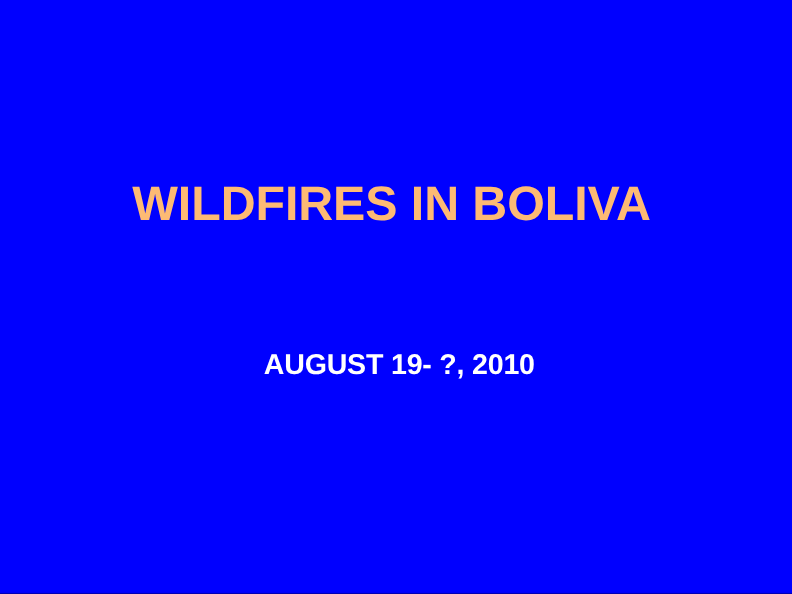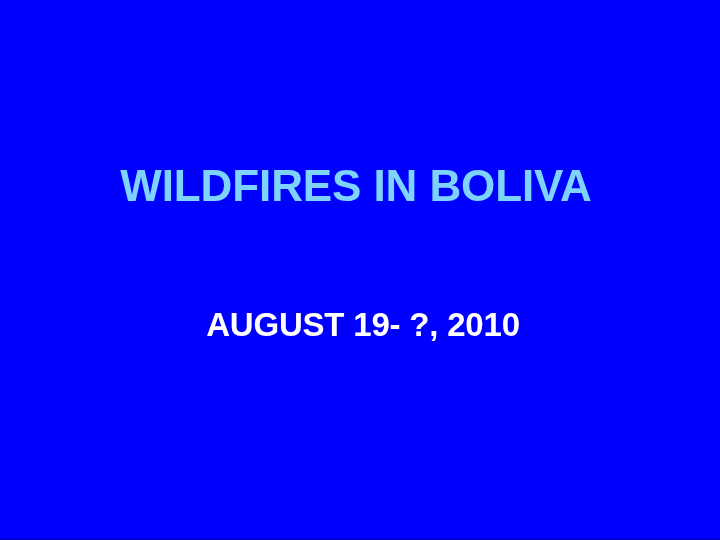--- a/index.html
+++ b/index.html
@@ -58,38 +58,38 @@
   .subtitle-block {
     position: absolute;
     left: 0;
     top: 307px;
     width: 726px;
     text-align: center;
   }
 
   .slide-subtitle {
     display: inline-block;
-    margin: 0;
+    margin: 10px;
     padding: 0;
     font-family: "Liberation Sans", sans-serif;
-    font-size: 33px;
+    font-size: 26px;
     font-weight: bold;
     line-height: 1.1;
     letter-spacing: -0.2px;
     color: #FFFFFF;
     white-space: nowrap;
   }
 </style>
 </head>
 <body>
 
 <div class="slide" style="background: rgb(0, 0, 255);">
 
   <div class="title-block">
-    <h1 class="slide-title" style="color: #7dd3fc;">WILDFIRES IN BOLIVA</h1>
+    <h1 class="slide-title" style="color: #fdba74;">WILDFIRES IN BOLIVA</h1>
   </div>
 
   <div class="subtitle-block">
     <h2 class="slide-subtitle" style="color: rgb(255, 255, 255);">AUGUST 19- ?, 2010</h2>
   </div>
 
   <div class="slide-bottom-edge"></div>
 
 </div>
 

